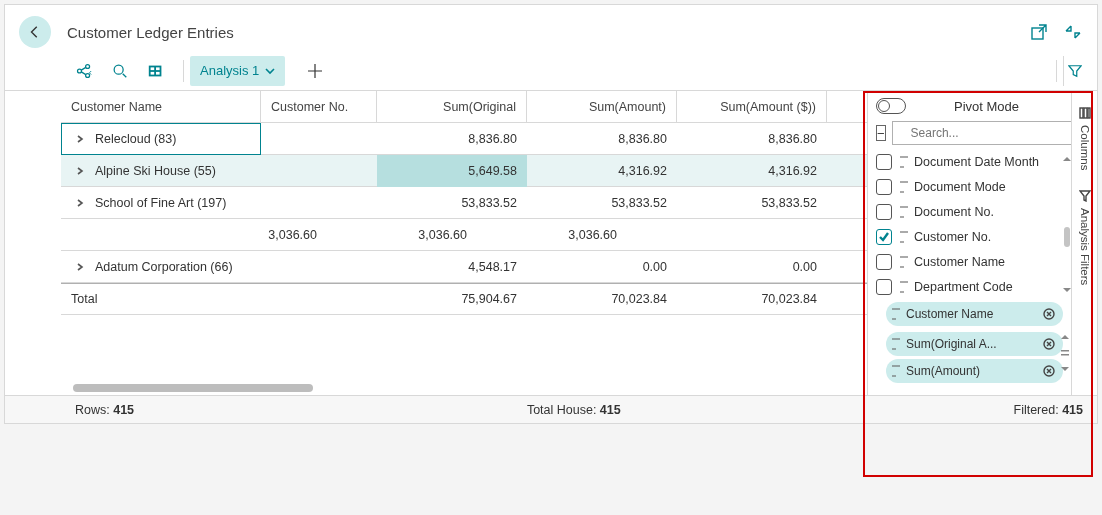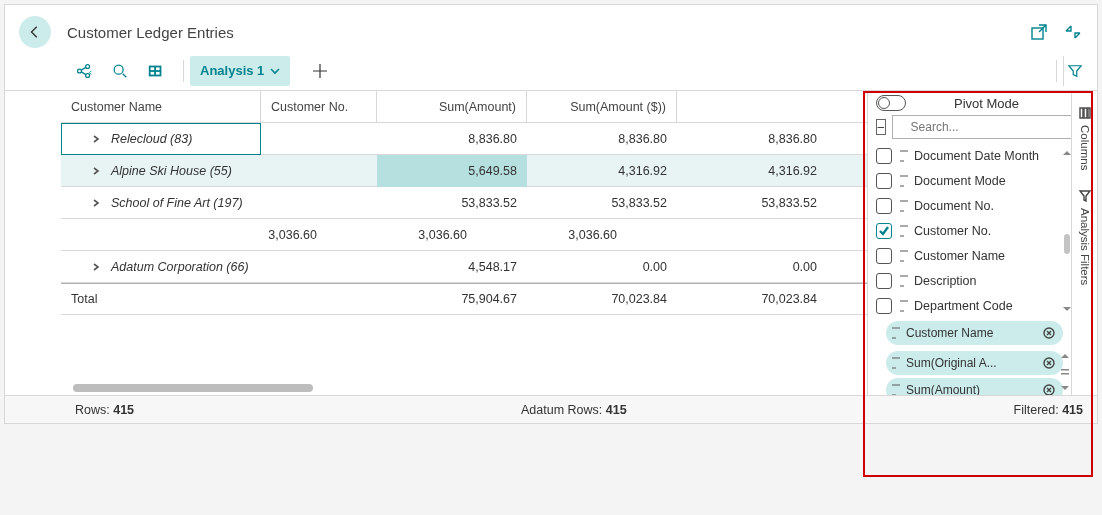--- a/index.html
+++ b/index.html
@@ -22,21 +22,21 @@
   body{margin:0;background:#f4f4f4;width:1102px;height:515px;overflow:hidden;}
   .page{background:#fff;margin:4px;border:1px solid var(--border);height:420px;position:relative;display:flex;flex-direction:column;}
   
   .hdr{display:flex;align-items:center;padding:8px 14px 0 14px;height:46px;}
   .back-btn{width:32px;height:32px;border-radius:50%;background:var(--teal-xlight);display:flex;align-items:center;justify-content:center;cursor:pointer;}
   .back-btn svg{width:14px;height:14px;stroke:var(--text);}
   .page-title{margin-left:16px;font-size:15px;color:#444;}
   .hdr-spacer{flex:1;}
   .hdr-icon{width:20px;height:20px;margin-left:14px;cursor:pointer;stroke:var(--teal-accent);fill:none;stroke-width:1.4;}
   
-  .toolbar{display:flex;align-items:center;padding:0 14px 0 70px;height:40px;border-bottom:1px solid var(--border);font-weight:bold;}
+  .toolbar{display:flex;align-items:center;padding:0 14px 0 70px;height:40px;border-bottom:1px solid var(--border);}
   .tb-icon{width:18px;height:18px;margin-right:18px;cursor:pointer;stroke:var(--teal-accent);fill:none;stroke-width:1.4;}
   .tb-sep{width:1px;height:22px;background:var(--border);margin:0 6px 0 0;}
   .tab{display:flex;align-items:center;height:30px;padding:0 10px;background:var(--teal-xlight);color:var(--teal-accent);font-size:13px;cursor:pointer;border-radius:2px;}
   .tab svg{width:10px;height:10px;margin-left:6px;stroke:var(--teal-accent);fill:none;stroke-width:1.6;}
   .plus{margin-left:22px;width:16px;height:16px;cursor:pointer;stroke:var(--text);stroke-width:1.2;}
   .toolbar-spacer{flex:1;}
   .filter-btn{width:22px;height:30px;display:flex;align-items:center;justify-content:center;border-left:1px solid var(--border);cursor:pointer;margin-right:-2px;}
   .filter-btn svg{width:14px;height:14px;stroke:var(--teal-accent);fill:none;stroke-width:1.4;}
   .divider-before-filter{margin-left:10px;}
   
@@ -45,21 +45,21 @@
   
   .grid-header{display:flex;height:32px;border-bottom:1px solid var(--border);}
   .gh{display:flex;align-items:center;padding:0 10px;color:#444;font-size:12.5px;border-right:1px solid var(--border);white-space:nowrap;overflow:hidden;}
   .gh.right{justify-content:flex-end;}
   .c0{width:200px;} .c1{width:116px;} .c2{width:150px;} .c3{width:150px;} .c4{width:150px;}
   
   .grid-rows{flex:1;overflow:hidden;position:relative;}
   .row{display:flex;height:32px;align-items:center;border-bottom:1px solid var(--border);}
   .cell{padding:0 10px;height:32px;display:flex;align-items:center;font-size:12.5px;white-space:nowrap;}
   .cell.right{justify-content:flex-end;}
-  .group-cell{padding-left:22px;font-style:italic;}
+  .group-cell{padding-left:6px;}
   .expand{width:14px;height:14px;margin:0 8px 0 6px;display:inline-flex;align-items:center;justify-content:center;cursor:pointer;}
   .expand svg{width:8px;height:8px;stroke:#555;fill:none;stroke-width:1.6;}
   .row.sel .cell.c0{outline:1.5px solid var(--teal-accent);outline-offset:-1px;}
   .row.alt{background:#e8f4f4;}
   .cell-highlight{background:var(--teal-light);}
   .totals{font-weight:400;border-top:1px solid var(--border-dark);}
   
   .hscroll{height:14px;background:transparent;display:flex;align-items:center;margin:2px 12px 0 12px;}
   .hscroll-track{width:240px;height:8px;background:#bdbdbd;border-radius:4px;}
   
@@ -164,20 +164,21 @@
           <path d="M1 2h14L10 8v6l-4-2V8z"></path>
         </svg>
     </div>
   </div>
 
   <div class="body">
     <div class="grid-area">
       <div class="grid-header">
         <div class="gh c0">Customer Name</div>
         <div class="gh c1">Customer No.</div>
+        <div class="gh c2 right">Sum(Original</div>
         <div class="gh c3 right">Sum(Amount)</div>
         <div class="gh c4 right">Sum(Amount ($))</div>
       </div>
       <div class="grid-rows" id="grid-rows">
           <div class="row sel">
             <div class="cell c0 group-cell">
               <span class="expand">
                 <svg viewBox="0 0 8 8">
                   <path d="M2 1l4 3-4 3"></path>
                 </svg>
@@ -337,32 +338,20 @@
             <div class="field">
               <div class="checkbox"></div>
               <div class="drag">
                 <span></span>
                 <span></span>
                 <span></span>
                 <span></span>
                 <span></span>
                 <span></span>
               </div>
-              <span class="field-label">Description</span>
-            </div>
-            <div class="field">
-              <div class="checkbox"></div>
-              <div class="drag">
-                <span></span>
-                <span></span>
-                <span></span>
-                <span></span>
-                <span></span>
-                <span></span>
-              </div>
               <span class="field-label">Department Code</span>
             </div>
           </div>
         <div id="row-groups">
             <div class="chip">
               <div class="drag">
                 <span></span>
                 <span></span>
                 <span></span>
                 <span></span>
@@ -437,21 +426,21 @@
             </svg>
           <span>Analysis Filters</span>
         </div>
       </div>
     </div>
   </div>
 
   <div class="footer">
     <span>Rows:</span>&nbsp;<b>415</b>
     <div class="footer-sep"></div>
-    <span>Adatum Rows:</span>&nbsp;<b>415</b>
+    <span>Total House:</span>&nbsp;<b>415</b>
     <div class="footer-sep"></div>
     <span>Filtered:</span>&nbsp;<b>415</b>
   </div>
 
   <div class="redbox"></div>
 </div>
 
 
 <span class="raw">Total</span>
 <span class="raw">75,904.67</span>

